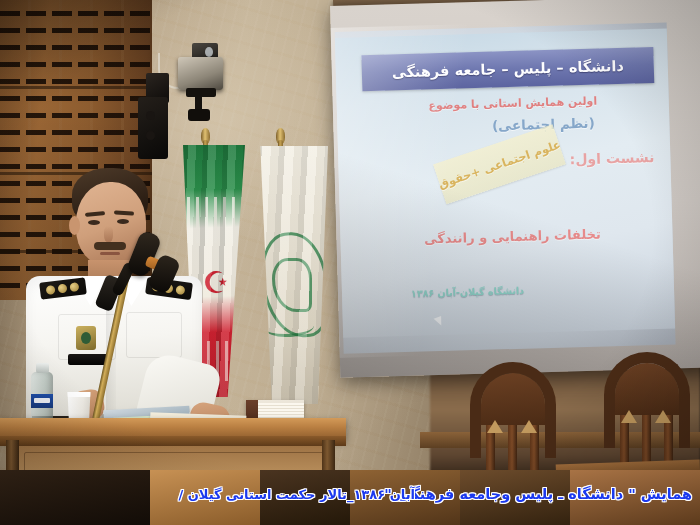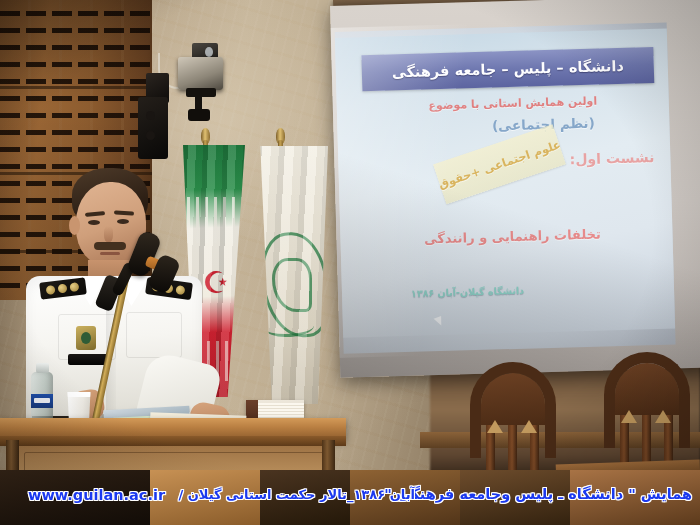--- a/index.html
+++ b/index.html
@@ -677,17 +677,16 @@
       <div class="woodA"></div>
         <div class="woodB"></div>
         <div class="woodC"></div>
       <div class="woodD"></div>
         <div class="woodE"></div>
         <div class="woodF"></div>
     </div>
     <div class="caption-row">
       <div class="cap-txt cap-right">همایش " دانشگاه ـ پلیس وجامعه فرهنگی "</div>
       <div class="cap-txt cap-mid">آبان ۱۳۸۶_تالار حکمت استانی گیلان /</div>
-      <div class="cap-txt cap-left">www.guilan.ac.ir</div>
     </div>
   </div>
 
 </div>
 
 </body></html>

